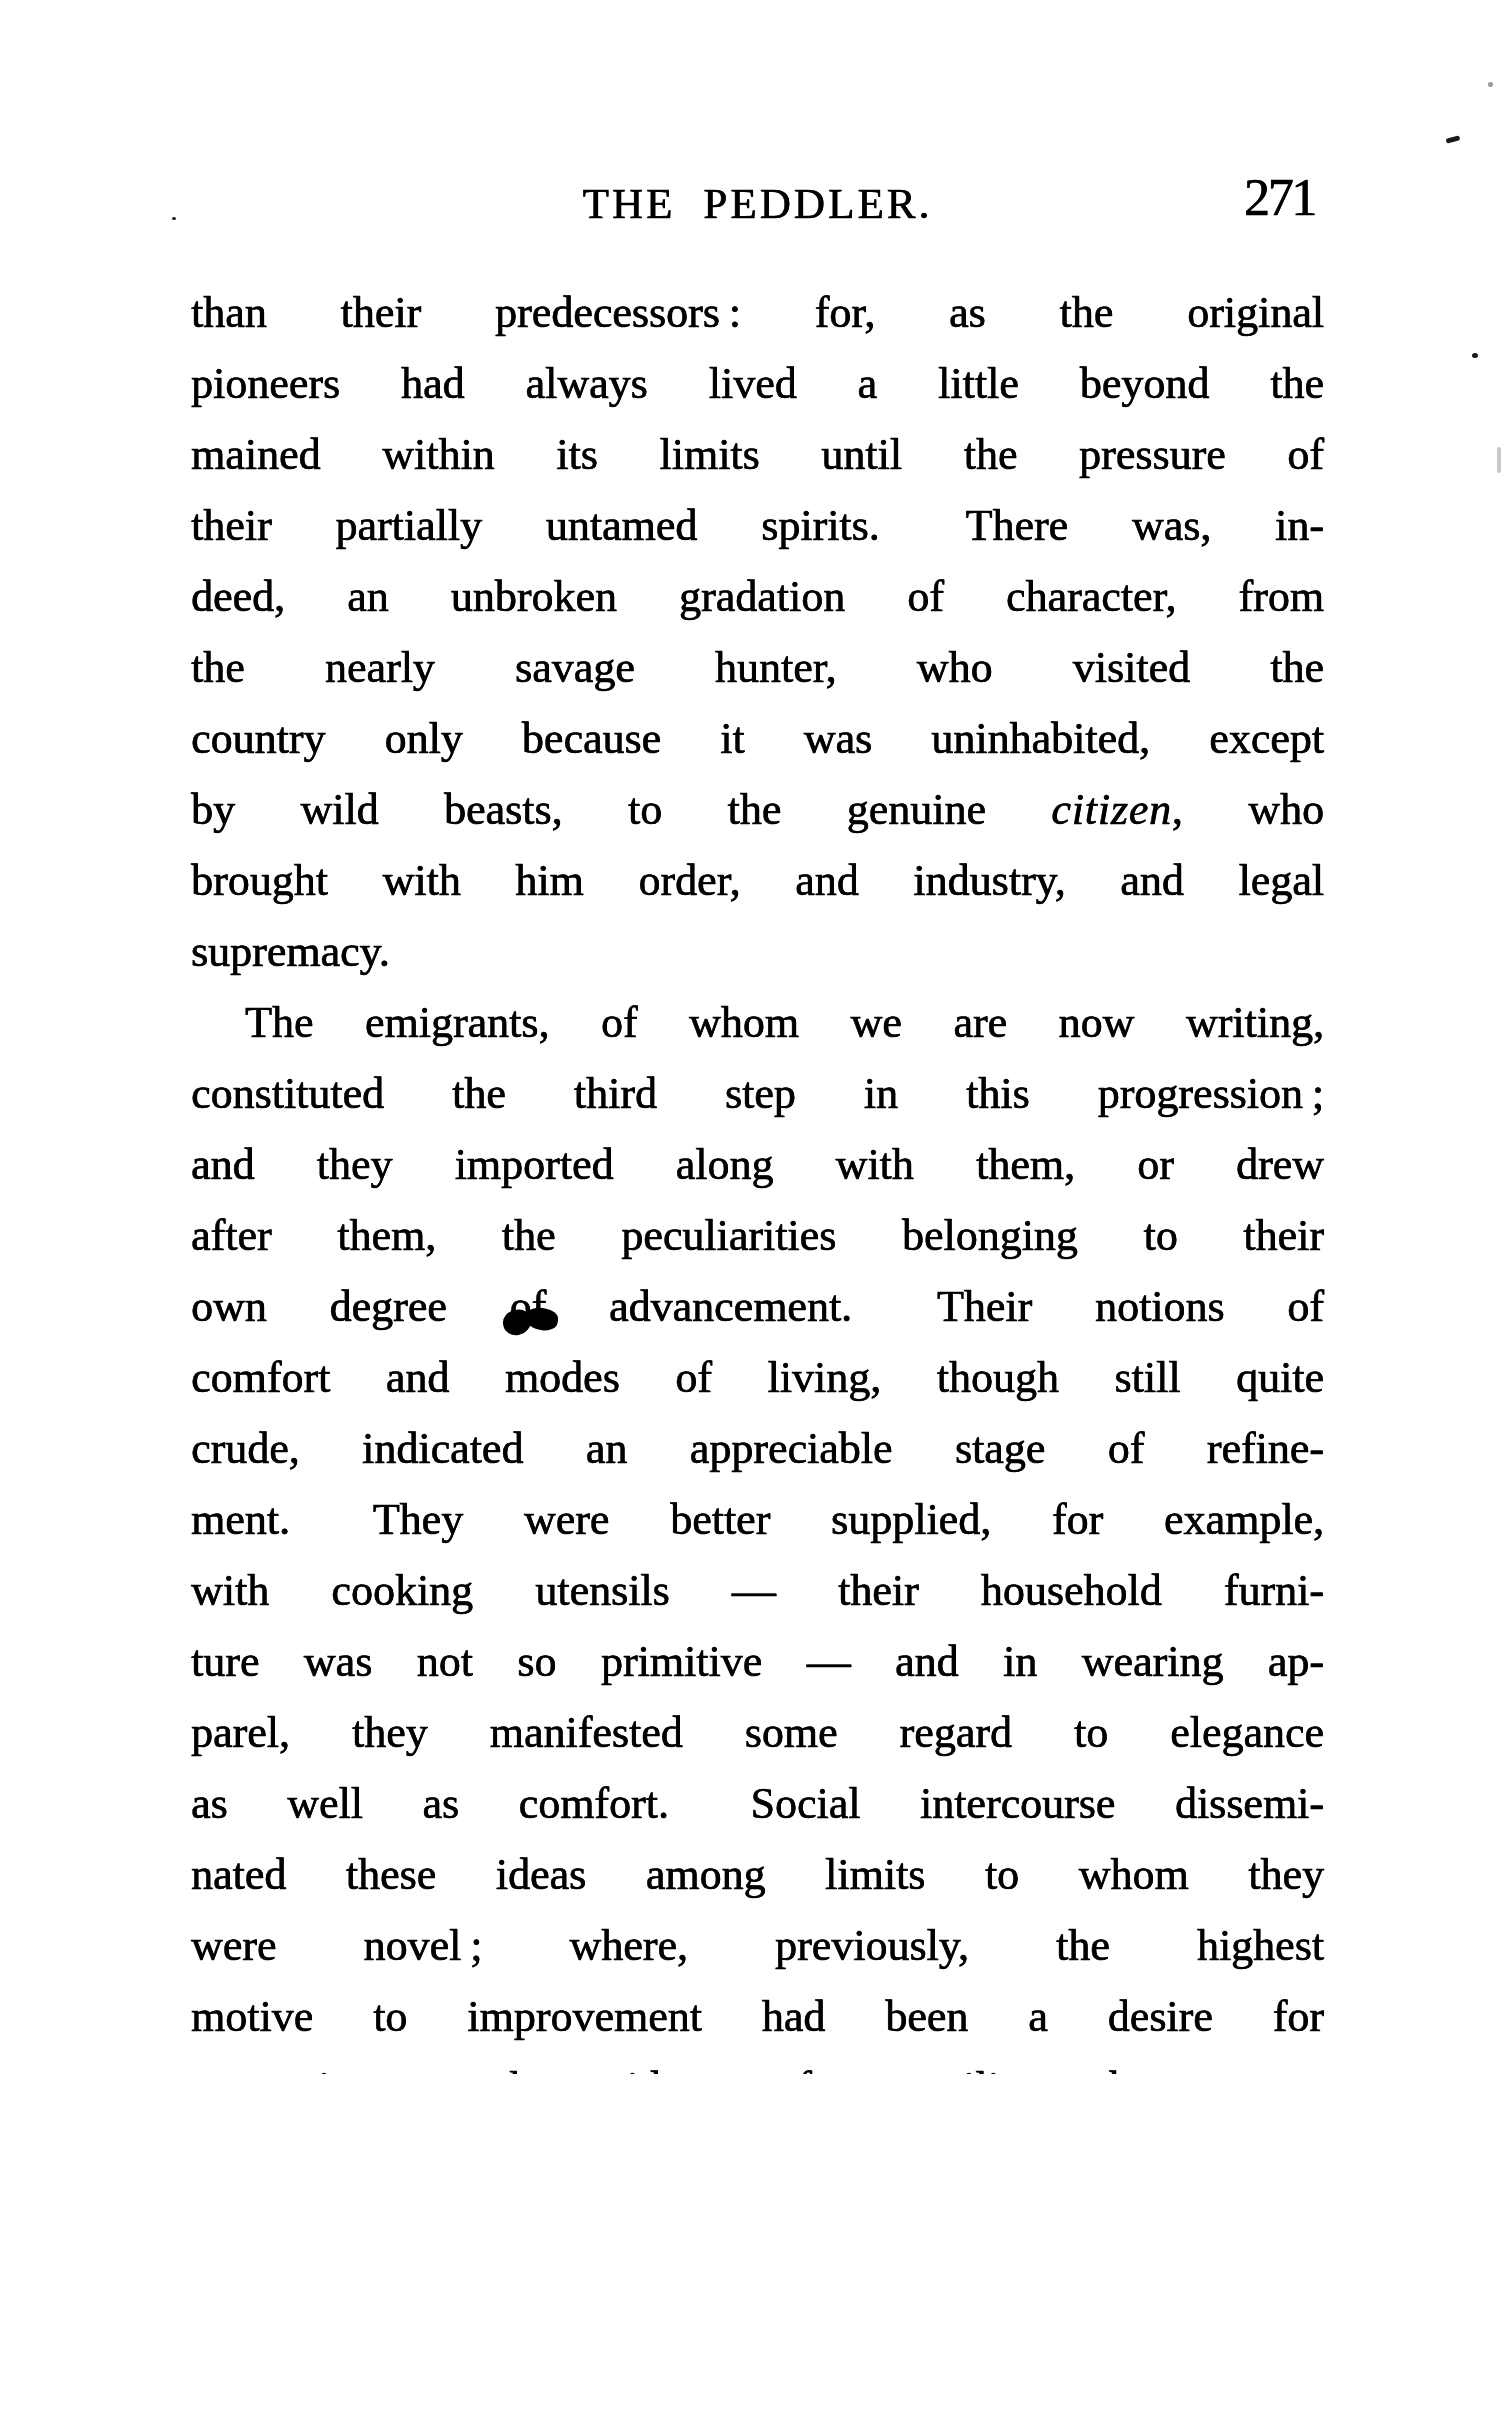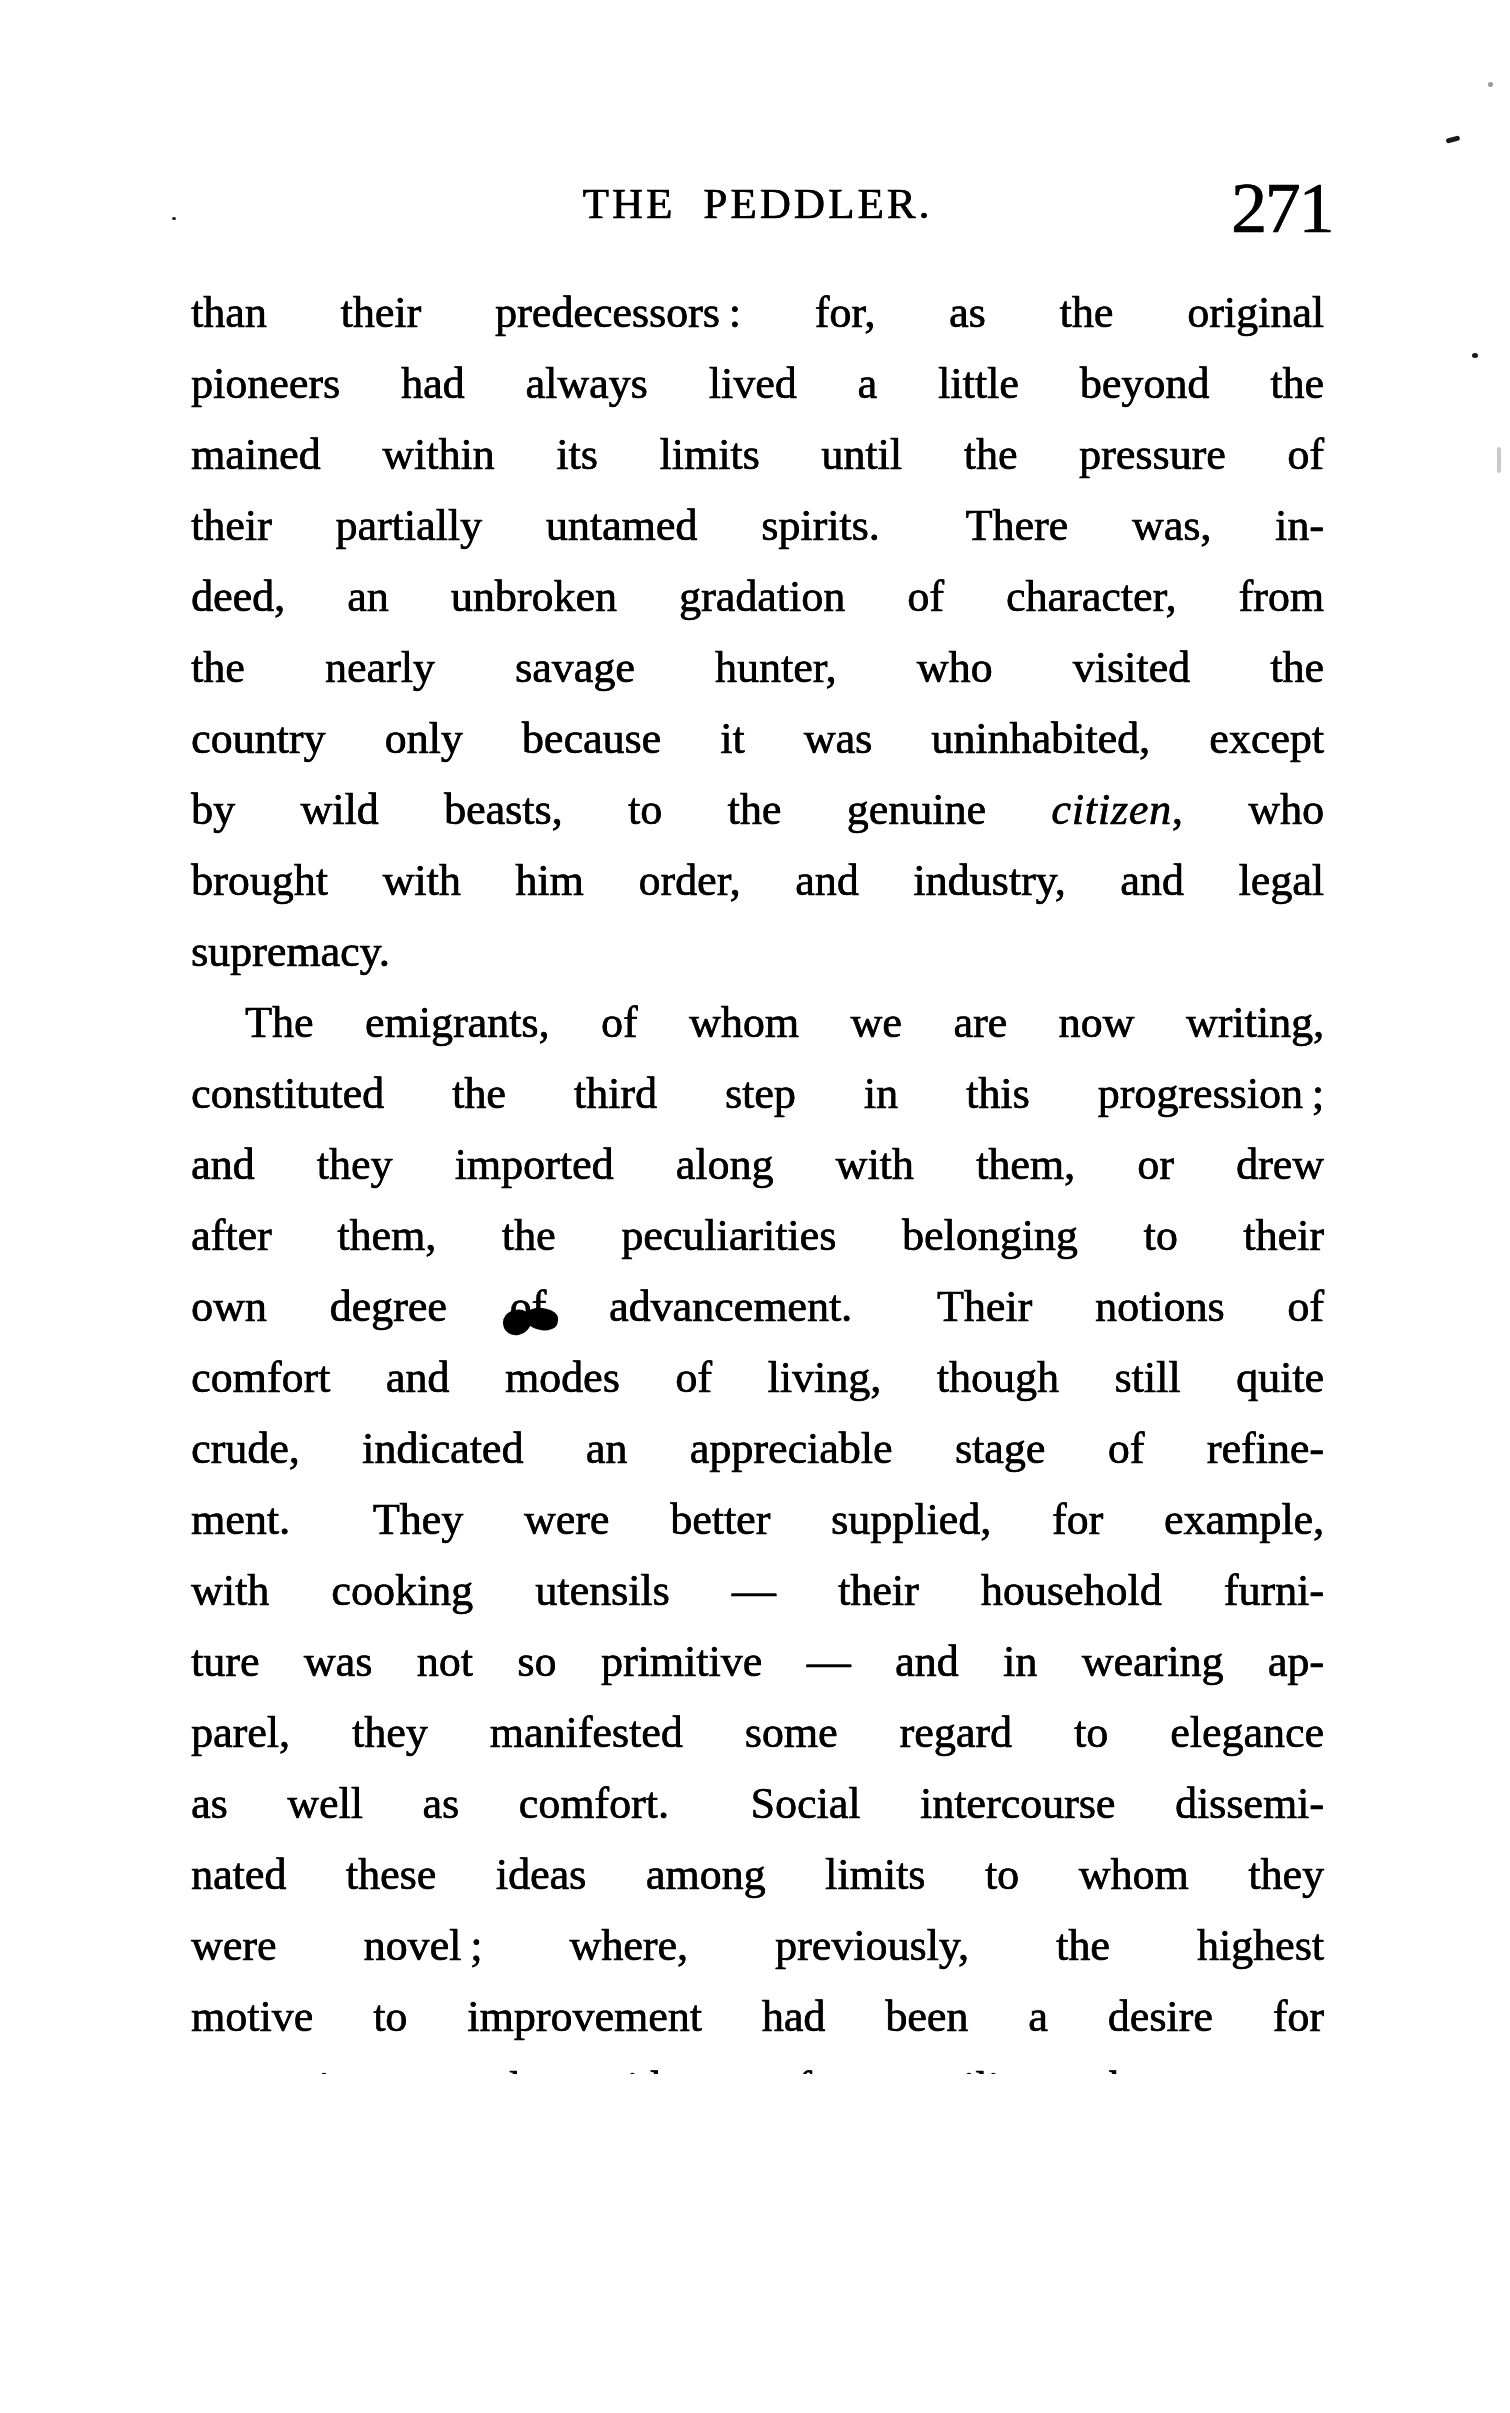--- a/index.html
+++ b/index.html
@@ -30,21 +30,21 @@
     letter-spacing: 3.1px;
     word-spacing: 14px;
     white-space: nowrap;
   }
   .page-number {
     position: absolute;
     top: 172px;
     left: 1231px;
     width: 97px;
     text-align: center;
-    font-size: 72px;
+    font-size: 52px;
     line-height: 1;
     letter-spacing: -2.3px;
   }
   
   .text-block {
     position: absolute;
     left: 191px;
     top: 277px;
     width: 1133px;
     font-size: 44px;

